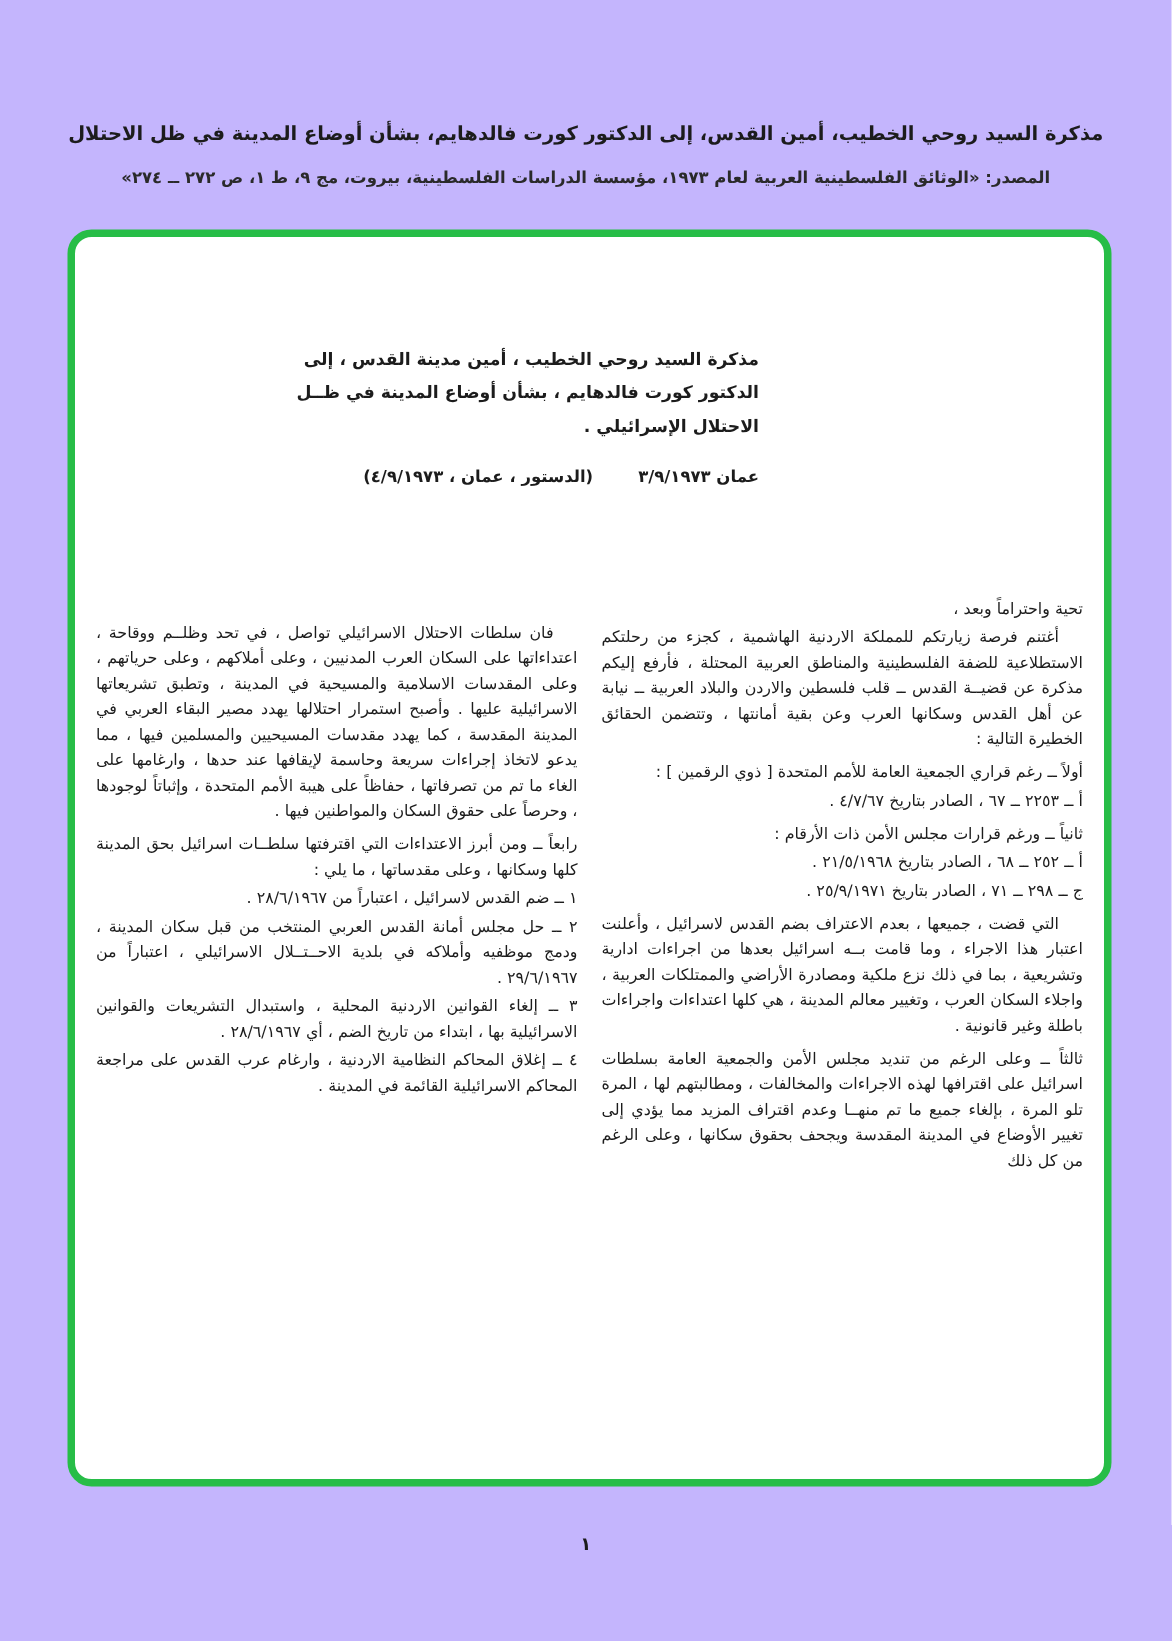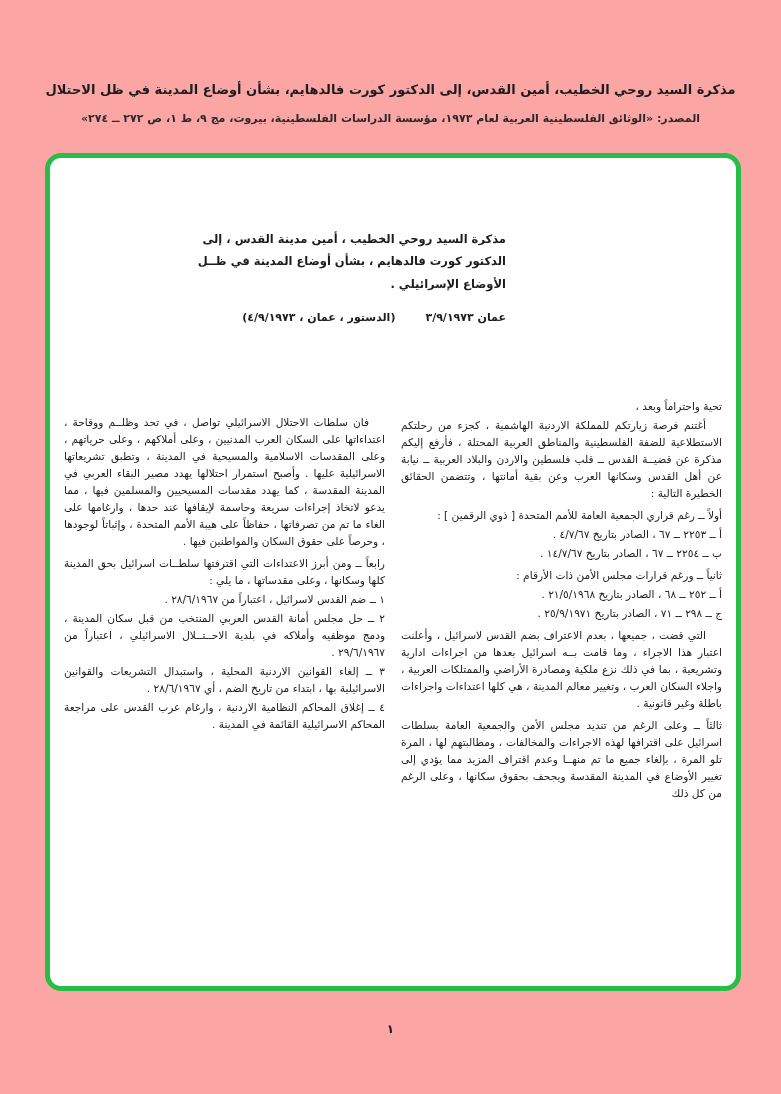--- a/index.html
+++ b/index.html
@@ -2,21 +2,21 @@
 <html lang="ar" style="--green: #27bd47;"><head>
 <meta charset="utf-8">
 <style>
   :root { --green: #27bd47; }
   * { box-sizing: border-box; }
   html, body { margin: 0; padding: 0; }
   body {
     width: 781px; height: 1094px; background: #ffffff; overflow: hidden;
     font-family: "DejaVu Sans", sans-serif; color: #1c1c1c;
   }
-  .page { position: relative; width: 781px; height: 1094px; background: #fca5a5; }
+  .page { position: relative; width: 781px; height: 1094px; background: #c4b5fd; }
 
   .doc-header {
     position: absolute; top: 82px; left: 40px; right: 40px;
     direction: rtl; text-align: center;
     font-weight: 700; font-size: 13px; letter-spacing: 0;
   }
   .doc-source {
     position: absolute; top: 112px; left: 40px; right: 40px;
     direction: rtl; text-align: center;
     font-weight: 700; font-size: 11px; color: #2a2a2a;
@@ -64,36 +64,35 @@
 
   <div class="doc-header">مذكرة السيد روحي الخطيب، أمين القدس، إلى الدكتور كورت فالدهايم، بشأن أوضاع المدينة في ظل الاحتلال</div>
   <div class="doc-source">المصدر: «الوثائق الفلسطينية العربية لعام ١٩٧٣، مؤسسة الدراسات الفلسطينية، بيروت، مج ٩، ط ١، ص ٢٧٢ ــ ٢٧٤»</div>
 
   <div class="frame">
     <div class="frame-inner">
 
       <div class="title-block">
         <div>مذكرة السيد روحي الخطيب ، أمين مدينة القدس ، إلى</div>
         <div>الدكتور كورت فالدهايم ، بشأن أوضاع المدينة في ظــل</div>
-        <div>الأوضاع الإسرائيلي .</div>
+        <div>الاحتلال الإسرائيلي .</div>
       </div>
 
       <div class="date-line">
         <span>عمان ٣/٩/١٩٧٣</span>
         <span>(الدستور ، عمان ، ٤/٩/١٩٧٣)</span>
       </div>
 
       <div class="columns">
 
         <div class="col col-right">
           <p class="salute">تحية واحتراماً وبعد ،</p>
           <p class="indent">أغتنم فرصة زيارتكم للمملكة الاردنية الهاشمية ، كجزء من رحلتكم الاستطلاعية للضفة الفلسطينية والمناطق العربية المحتلة ، فأرفع إليكم مذكرة عن قضيــة القدس ــ قلب فلسطين والاردن والبلاد العربية ــ نيابة عن أهل القدس وسكانها العرب وعن بقية أمانتها ، وتتضمن الحقائق الخطيرة التالية :</p>
           <p class="head">أولاً ــ رغم قراري الجمعية العامة للأمم المتحدة [ ذوي الرقمين ] :</p>
           <p class="item">أ ــ ٢٢٥٣ ــ ٦٧ ، الصادر بتاريخ ٤/٧/٦٧ .</p>
-          <p class="item">ب ــ ٢٢٥٤ ــ ٦٧ ، الصادر بتاريخ ١٤/٧/٦٧ .</p>
           <p class="head">ثانياً ــ ورغم قرارات مجلس الأمن ذات الأرقام :</p>
           <p class="item">أ ــ ٢٥٢ ــ ٦٨ ، الصادر بتاريخ ٢١/٥/١٩٦٨ .</p>
           <p class="item">ج ــ ٢٩٨ ــ ٧١ ، الصادر بتاريخ ٢٥/٩/١٩٧١ .</p>
           <p class="indent head">التي قضت ، جميعها ، بعدم الاعتراف بضم القدس لاسرائيل ، وأعلنت اعتبار هذا الاجراء ، وما قامت بــه اسرائيل بعدها من اجراءات ادارية وتشريعية ، بما في ذلك نزع ملكية ومصادرة الأراضي والممتلكات العربية ، واجلاء السكان العرب ، وتغيير معالم المدينة ، هي كلها اعتداءات واجراءات باطلة وغير قانونية .</p>
           <p class="head">ثالثاً ــ وعلى الرغم من تنديد مجلس الأمن والجمعية العامة بسلطات اسرائيل على اقترافها لهذه الاجراءات والمخالفات ، ومطالبتهم لها ، المرة تلو المرة ، بإلغاء جميع ما تم منهــا وعدم اقتراف المزيد مما يؤدي إلى تغيير الأوضاع في المدينة المقدسة ويجحف بحقوق سكانها ، وعلى الرغم من كل ذلك</p>
         </div>
 
         <div class="col col-left">
           <p class="indent">فان سلطات الاحتلال الاسرائيلي تواصل ، في تحد وظلــم ووقاحة ، اعتداءاتها على السكان العرب المدنيين ، وعلى أملاكهم ، وعلى حرياتهم ، وعلى المقدسات الاسلامية والمسيحية في المدينة ، وتطبق تشريعاتها الاسرائيلية عليها . وأصبح استمرار احتلالها يهدد مصير البقاء العربي في المدينة المقدسة ، كما يهدد مقدسات المسيحيين والمسلمين فيها ، مما يدعو لاتخاذ إجراءات سريعة وحاسمة لإيقافها عند حدها ، وارغامها على الغاء ما تم من تصرفاتها ، حفاظاً على هيبة الأمم المتحدة ، وإثباتاً لوجودها ، وحرصاً على حقوق السكان والمواطنين فيها .</p>
           <p class="head">رابعاً ــ ومن أبرز الاعتداءات التي اقترفتها سلطــات اسرائيل بحق المدينة كلها وسكانها ، وعلى مقدساتها ، ما يلي :</p>

